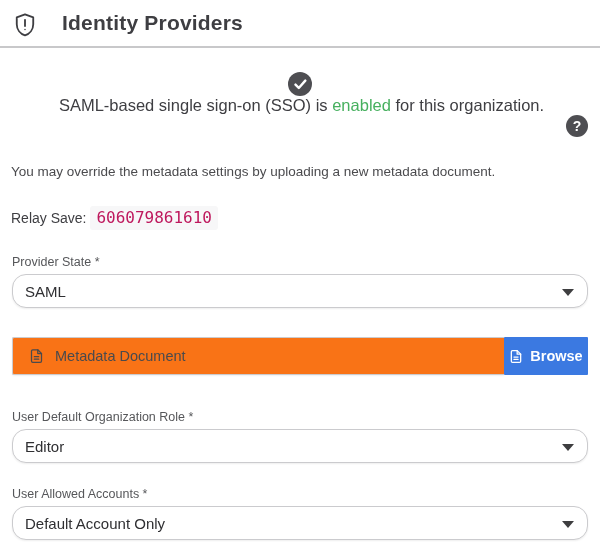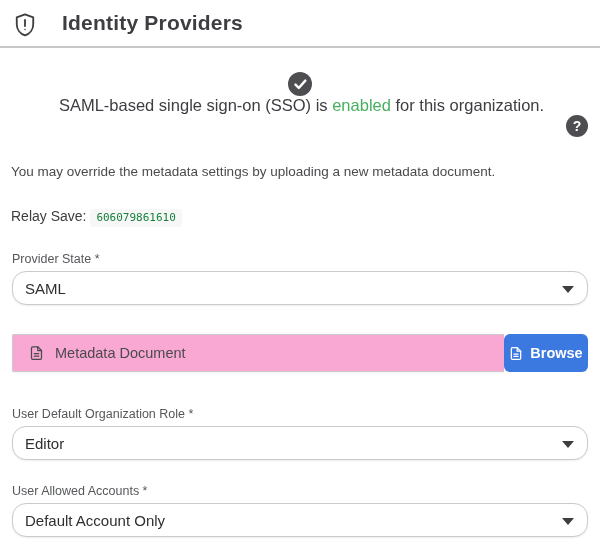--- a/index.html
+++ b/index.html
@@ -77,22 +77,22 @@
   }
 
   
   .relay-row {
     margin: 29px 12px 0 11px;
     font-size: 14px;
     color: #3e3e42;
   }
   .relay-code {
     font-family: "DejaVu Sans Mono", "Liberation Mono", monospace;
-    font-size: 11px;
-    color: #15803d;
+    font-size: 16px;
+    color: #be185d;
     background: #f7f7f8;
     padding: 2px 6px 3px 6px;
     border-radius: 3px;
   }
 
   
   .form-group { margin: 0 12px; }
   .form-label {
     display: block;
     font-size: 12.5px;
@@ -132,36 +132,36 @@
     display: flex;
     align-items: stretch;
     margin: 29px 12px 0 12px;
     height: 38px;
   }
   .file-input {
     flex: 1;
     border: 1px solid #cbcbce;
     border-right: none;
     border-radius: 2px 0 0 2px;
-    background: #f9a8d4;
+    background: #f97316;
     box-shadow: 0 1px 2px rgba(0,0,0,0.06);
     display: flex;
     align-items: center;
     gap: 11px;
     padding: 0 16px;
     font-size: 14.5px;
     color: #4a4a4d;
     cursor: pointer;
   }
   .browse-btn {
     width: 84px;
     background: #3b79e1;
     color: #ffffff;
     border: none;
-    border-radius: 6px;
+    border-radius: 1px;
     font-family: "Liberation Sans", sans-serif;
     font-size: 14.5px;
     font-weight: 700;
     display: flex;
     align-items: center;
     justify-content: center;
     gap: 7px;
     cursor: pointer;
   }
 

